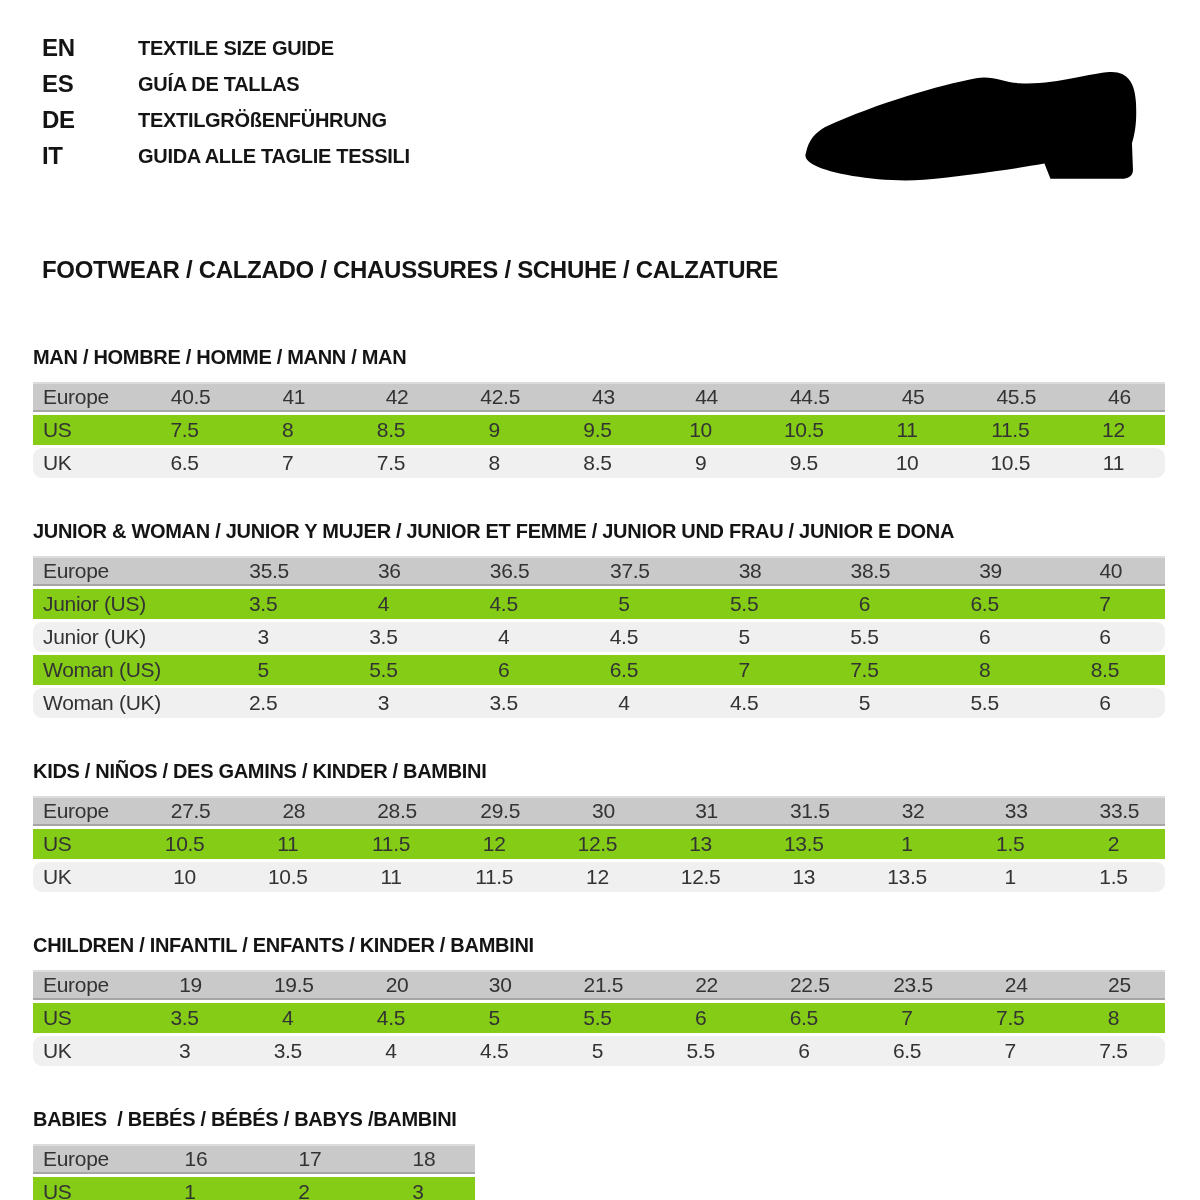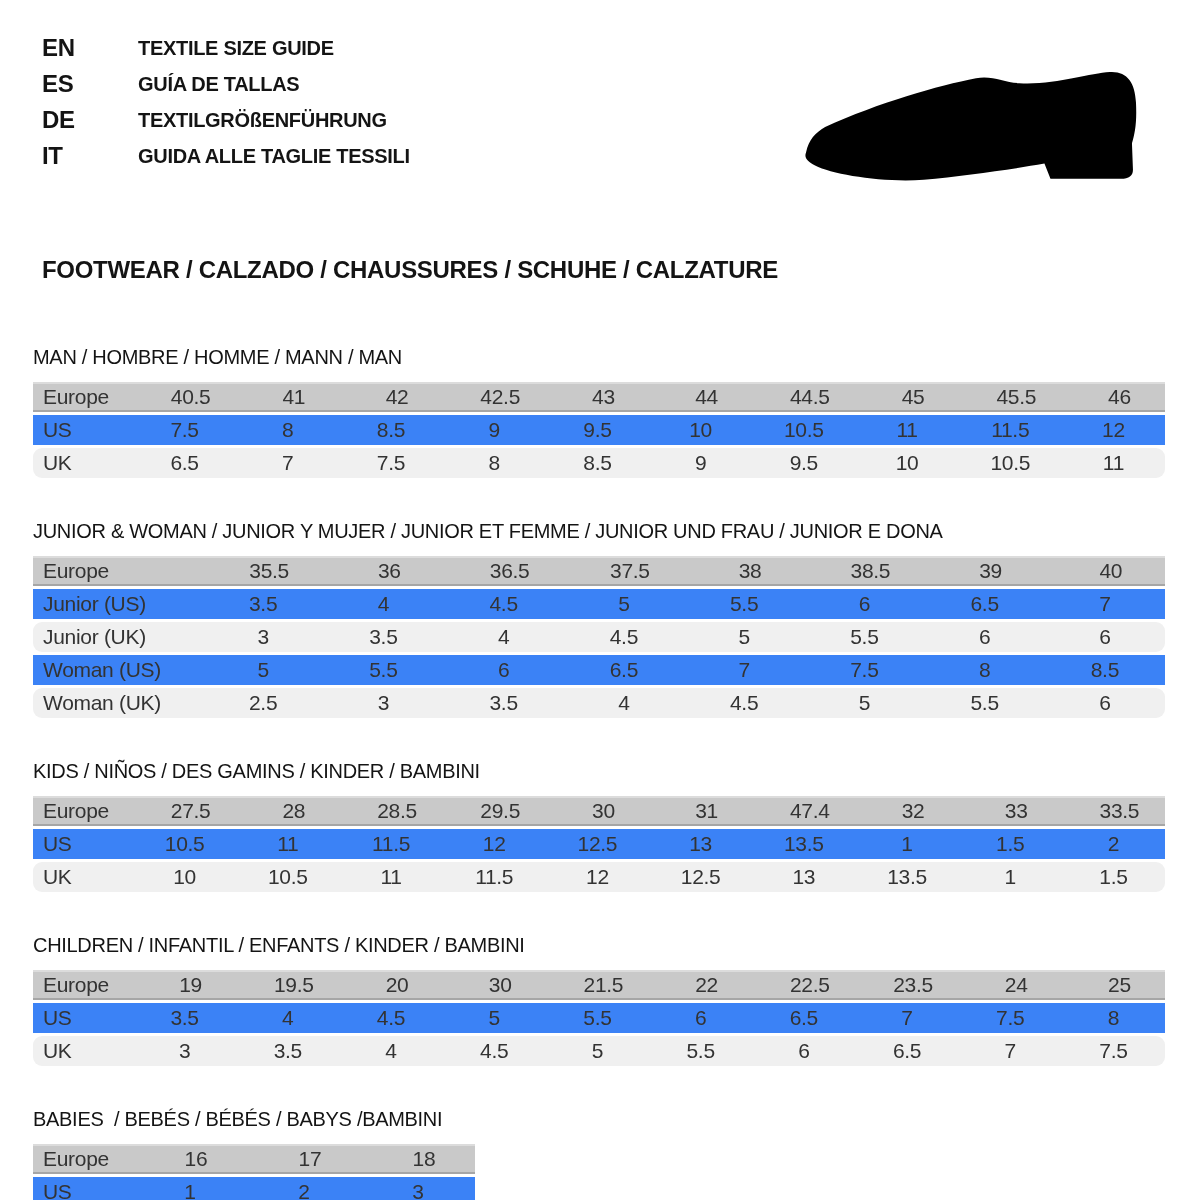--- a/index.html
+++ b/index.html
@@ -23,33 +23,33 @@
     position: absolute; left: 42px; top: 224px;
     font-weight: 700; font-size: 24px; color: #141414; white-space: pre; margin-top: 32px;
   }
 
   .shoe { position: absolute; left: 803px; top: 70px; width: 337px; height: 118px; }
 
   
   .content { position: absolute; left: 33px; top: 344px; width: 1132px; }
 
   .section-title {
-    font-weight: 400; font-size: 20px; line-height: 26px; color: #141414;
+    font-weight: 700; font-size: 20px; line-height: 26px; color: #141414;
     margin-bottom: 12px; white-space: pre;
   }
   .section { margin-top: 0; }
   .section + .section { margin-top: 40px; }
 
   .size-table { width: 1132px; }
   .size-table.narrow { width: 442px; }
 
   .row {
     display: flex; align-items: center;
     height: 30px; margin-bottom: 3px;
-    font-size: 21px; background: #3b82f6;
+    font-size: 21px; background: #84cc16;
   }
   .row.header {
     background: var(--header-row-bg, #c9c9c9);
     border-top: 2px solid #dcdcdc;
     border-bottom: 2px solid #a6a6a6;
     color: #333333;
     gap: 12px;
   }
   .row.alt { background: var(--alt-row-bg, #f0f0f0); border-radius: 9px; }
 
@@ -214,21 +214,21 @@
       <div class="section-title">KIDS / NIÑOS / DES GAMINS / KINDER / BAMBINI</div>
       <div class="size-table">
         <div class="row header">
           <div class="cell-label">Europe</div>
           <div class="cell-value">27.5</div>
           <div class="cell-value">28</div>
           <div class="cell-value">28.5</div>
           <div class="cell-value">29.5</div>
           <div class="cell-value">30</div>
           <div class="cell-value">31</div>
-          <div class="cell-value">47.4</div>
+          <div class="cell-value">31.5</div>
           <div class="cell-value">32</div>
           <div class="cell-value">33</div>
           <div class="cell-value">33.5</div>
         </div>
         <div class="row">
           <div class="cell-label">US</div>
           <div class="cell-value">10.5</div>
           <div class="cell-value">11</div>
           <div class="cell-value">11.5</div>
           <div class="cell-value">12</div>

